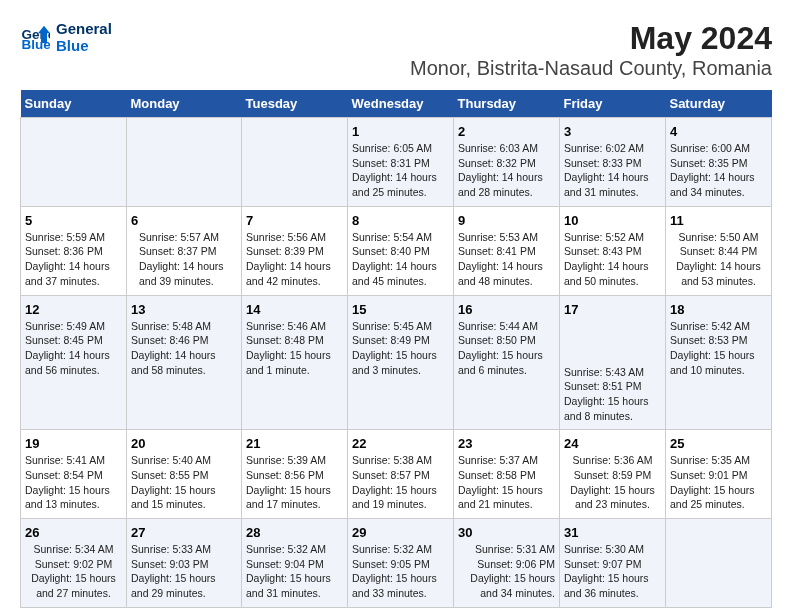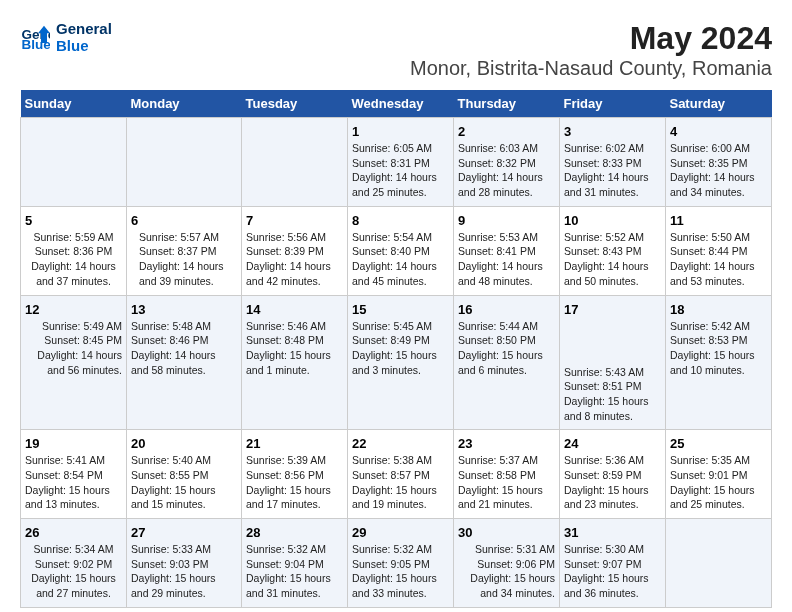--- a/index.html
+++ b/index.html
@@ -141,21 +141,21 @@
           <span class="day-num">4</span>
           <div class="cell-content" style="white-space: pre-line;">Sunrise: 6:00 AM
 Sunset: 8:35 PM
 Daylight: 14 hours
 and 34 minutes.</div>
         </td>
       </tr>
       <tr>
         <td>
           <span class="day-num">5</span>
-          <div class="cell-content" style="white-space: pre-line; text-align: center;">Sunrise: 5:59 AM
+          <div class="cell-content" style="white-space: pre-line;">Sunrise: 5:59 AM
 Sunset: 8:36 PM
 Daylight: 14 hours
 and 37 minutes.</div>
         </td>
         <td>
           <span class="day-num">6</span>
           <div class="cell-content" style="white-space: pre-line; margin-left: 8px;">Sunrise: 5:57 AM
 Sunset: 8:37 PM
 Daylight: 14 hours
 and 39 minutes.</div>
@@ -183,30 +183,30 @@
         </td>
         <td>
           <span class="day-num">10</span>
           <div class="cell-content" style="white-space: pre-line;">Sunrise: 5:52 AM
 Sunset: 8:43 PM
 Daylight: 14 hours
 and 50 minutes.</div>
         </td>
         <td>
           <span class="day-num">11</span>
-          <div class="cell-content" style="white-space: pre-line;">Sunrise: 5:50 AM
+          <div class="cell-content" style="white-space: pre-line; text-align: center;">Sunrise: 5:50 AM
 Sunset: 8:44 PM
 Daylight: 14 hours
 and 53 minutes.</div>
         </td>
       </tr>
       <tr>
         <td>
           <span class="day-num">12</span>
-          <div class="cell-content" style="white-space: pre-line; text-align: right;">Sunrise: 5:49 AM
+          <div class="cell-content" style="white-space: pre-line;">Sunrise: 5:49 AM
 Sunset: 8:45 PM
 Daylight: 14 hours
 and 56 minutes.</div>
         </td>
         <td>
           <span class="day-num">13</span>
           <div class="cell-content" style="white-space: pre-line;">Sunrise: 5:48 AM
 Sunset: 8:46 PM
 Daylight: 14 hours
 and 58 minutes.</div>
@@ -278,21 +278,21 @@
         </td>
         <td>
           <span class="day-num">23</span>
           <div class="cell-content" style="white-space: pre-line;">Sunrise: 5:37 AM
 Sunset: 8:58 PM
 Daylight: 15 hours
 and 21 minutes.</div>
         </td>
         <td>
           <span class="day-num">24</span>
-          <div class="cell-content" style="white-space: pre-line;">Sunrise: 5:36 AM
+          <div class="cell-content" style="white-space: pre-line; text-align: center;">Sunrise: 5:36 AM
 Sunset: 8:59 PM
 Daylight: 15 hours
 and 23 minutes.</div>
         </td>
         <td>
           <span class="day-num">25</span>
           <div class="cell-content" style="white-space: pre-line;">Sunrise: 5:35 AM
 Sunset: 9:01 PM
 Daylight: 15 hours
 and 25 minutes.</div>

